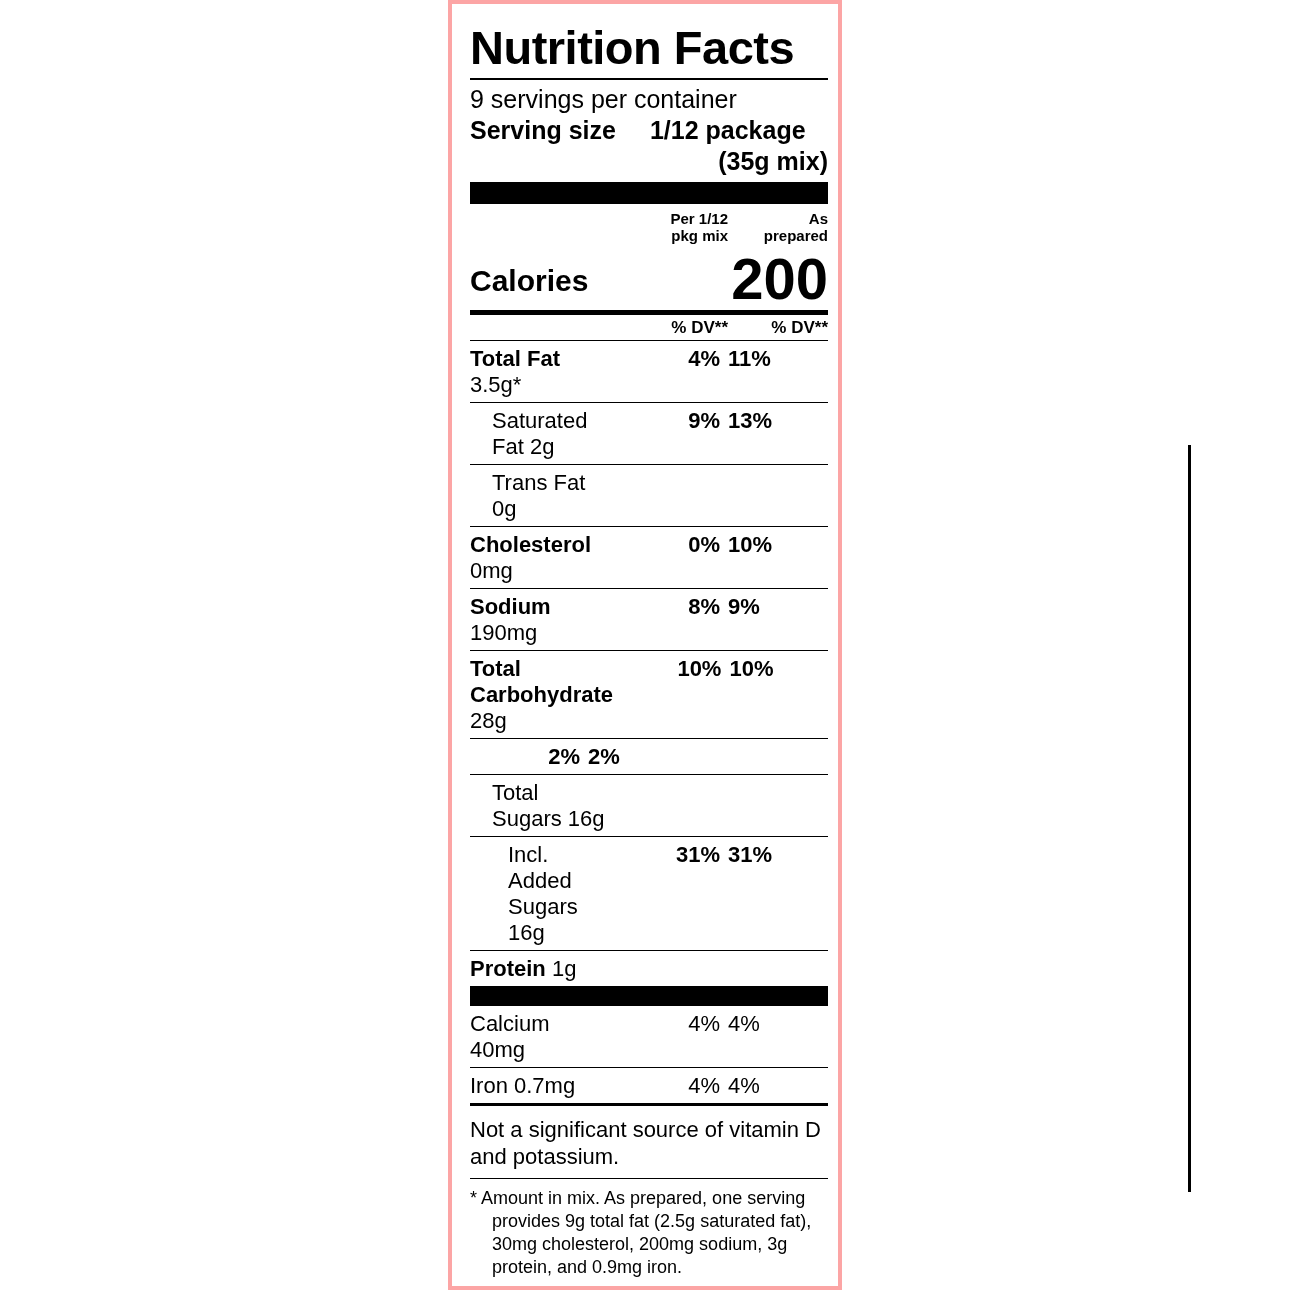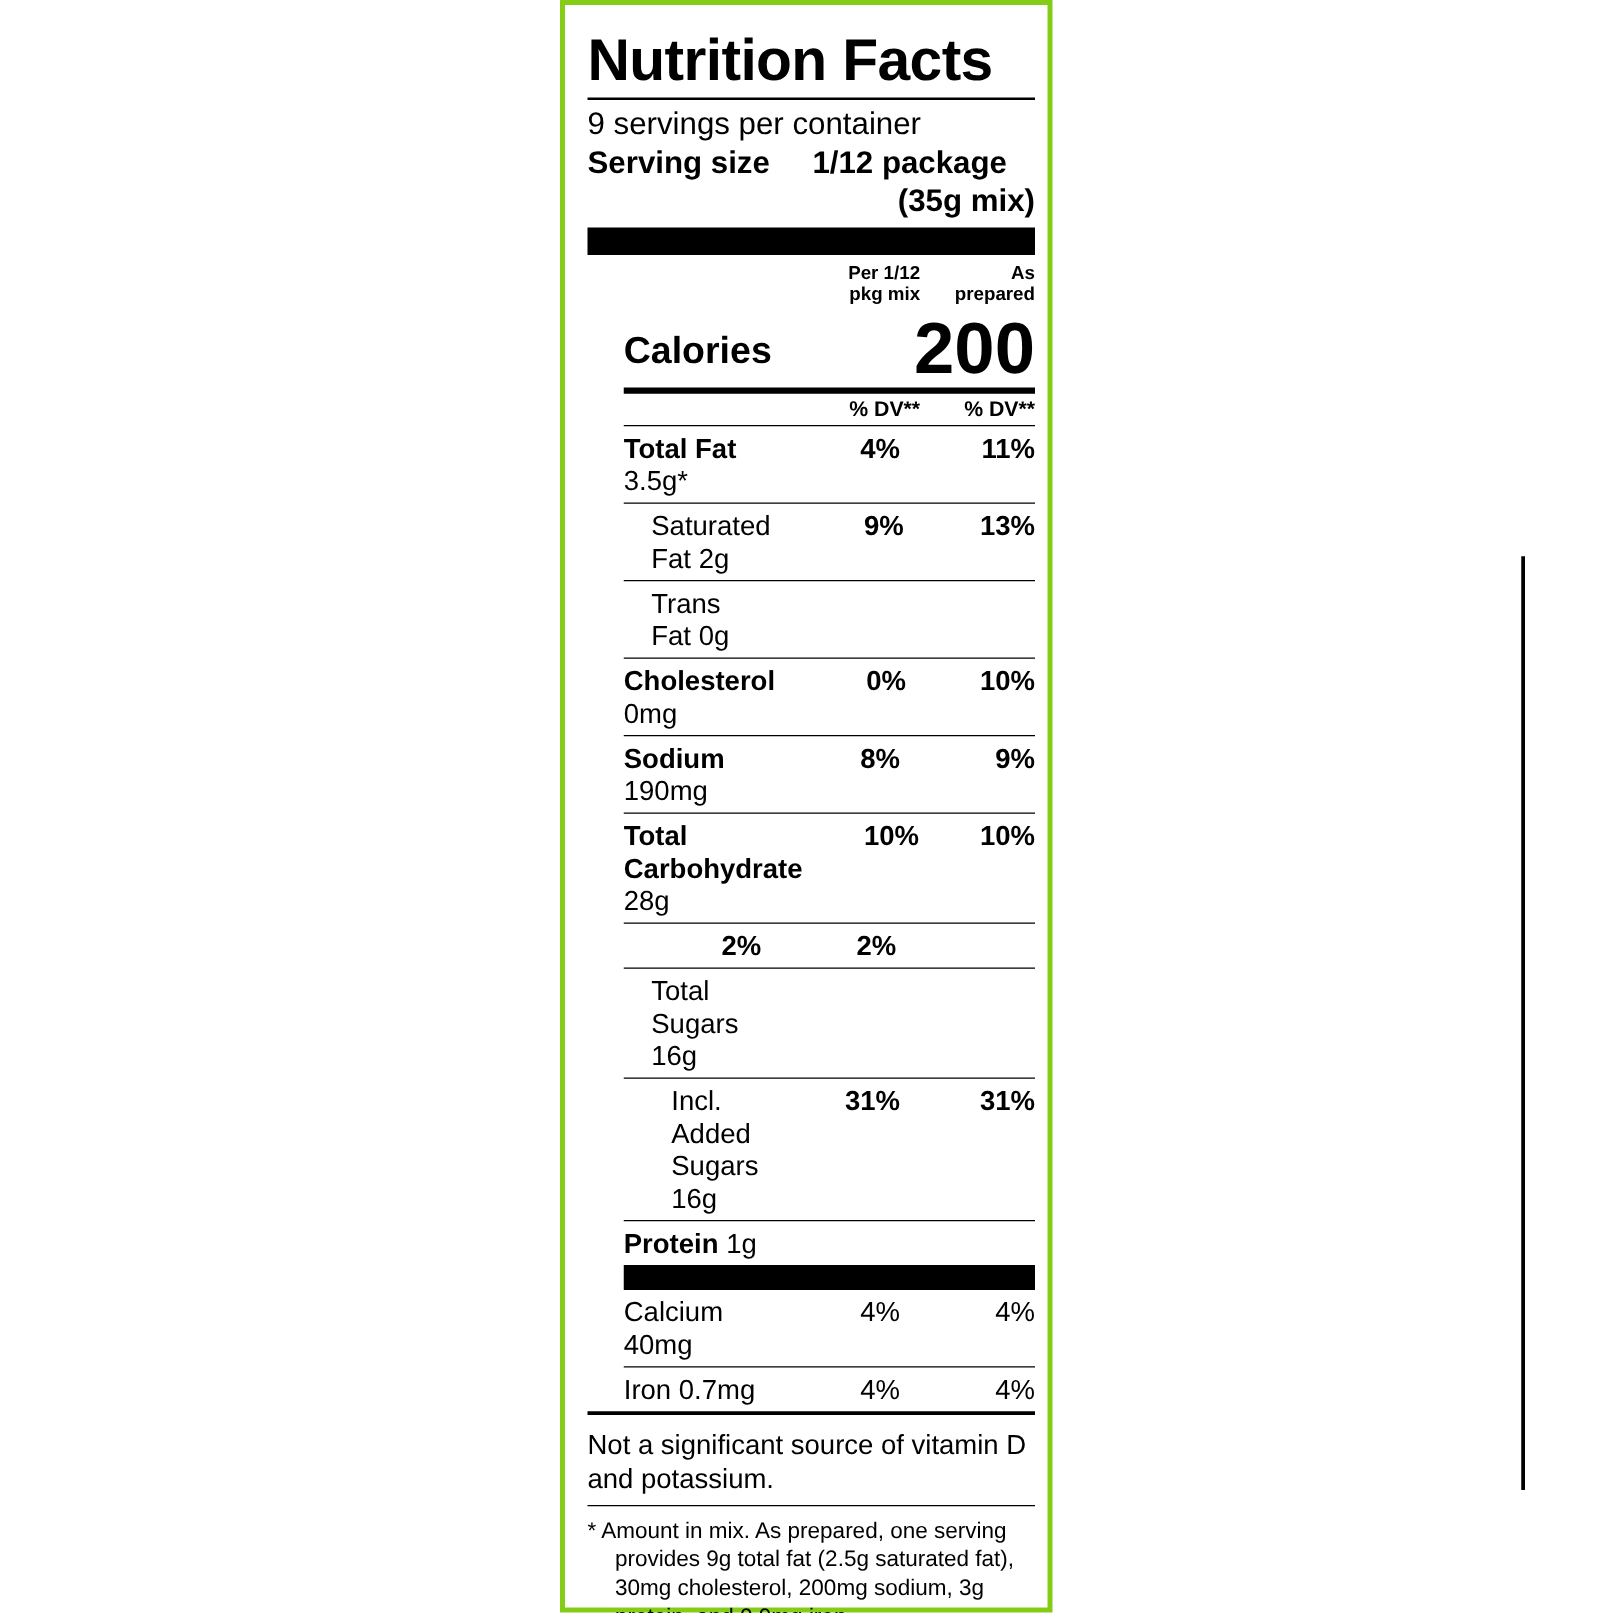--- a/index.html
+++ b/index.html
@@ -14,21 +14,21 @@
     color: #000000;
     overflow: hidden;
   }
 
   #panel {
     position: absolute;
     left: 448px;
     top: 0px;
     width: 394px;
     height: 1290px;
-    border: 4px solid #84cc16;
+    border: 4px solid #fca5a5;
     box-sizing: border-box;
     background: #fff;
   }
 
   #inner {
     position: absolute;
     left: 18px;
     top: 8px;
     width: 358px;
   }
@@ -65,21 +65,20 @@
   .serving-sub {
     text-align: right;
     font-weight: bold;
     font-size: 25px;
     line-height: 30px;
   }
 
   
   .cols {
     position: relative;
-    margin-left: 29px;
   }
   .colhead {
     display: flex;
     font-weight: bold;
     font-size: 15px;
     line-height: 17px;
     margin-top: 6px;
   }
   .colhead .c1 { width: 258px; text-align: right; }
   .colhead .c2 { width: 100px; text-align: right; padding-left: 0; }
@@ -137,21 +136,21 @@
   .nrow .name .amt { font-weight: normal; }
   .nrow .p1 {
     width: 118px;
     text-align: right;
     font-weight: bold;
     padding-right: 8px;
     box-sizing: border-box;
   }
   .nrow .p2 {
     width: 100px;
-    text-align: right;
+    text-align: left;
     font-weight: bold;
     box-sizing: border-box;
   }
   .indent1 { padding-left: 22px; }
   .indent2 { padding-left: 38px; }
 
   
   #vdiv {
     position: absolute;
     width: 3px;

